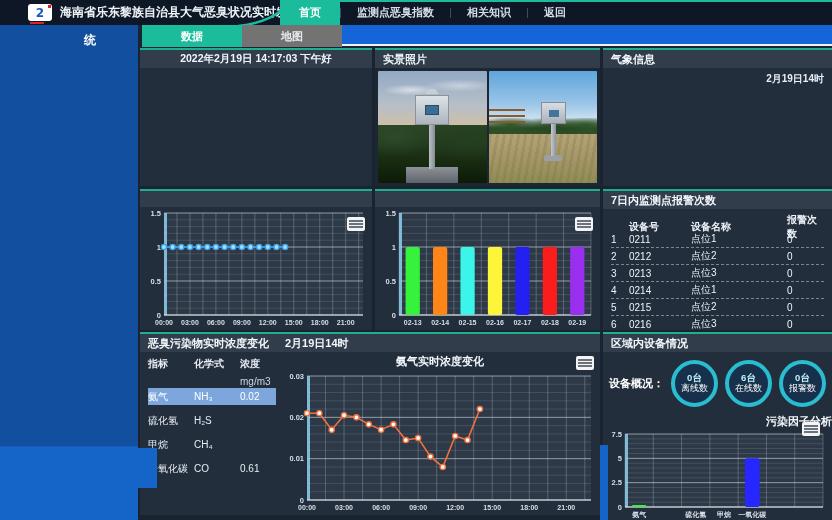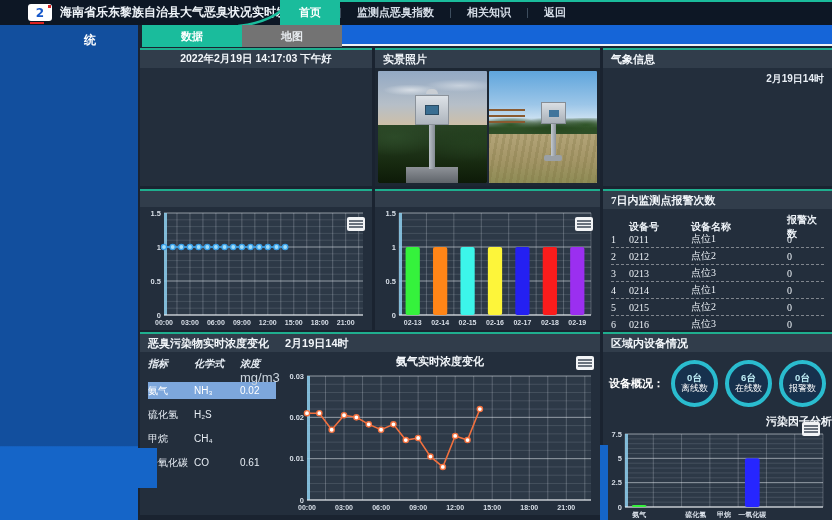--- a/index.html
+++ b/index.html
@@ -90,31 +90,31 @@
   .ph2-foot{left:58%;bottom:20%;width:18px;height:6px;margin-left:-7px;background:#9aa0a6;border-radius:2px;}
 
   #p-weather{left:603px;top:48px;width:229px;height:138px;}
   .weather-body{position:relative;height:118px;}
   .weather-time{position:absolute;right:8px;top:4px;font-size:10px;font-weight:bold;color:#e8eef5;}
 
   #p-chart1{left:140px;top:189px;width:232px;height:141px;}
   #p-chart2{left:375px;top:189px;width:225px;height:141px;}
   .panel-h.empty{height:16px;}
 
-  #p-alarms{left:603px;top:189px;width:229px;height:141px;font-family:Liberation Serif, serif;}
+  #p-alarms{left:603px;top:189px;width:229px;height:141px;}
   .atable{padding:4px 8px 0 8px;font-size:10px;color:#eef3f8;}
   .ahead,.arow{display:grid;grid-template-columns:18px 62px 96px 1fr;align-items:center;height:17px;}
   .ahead{font-weight:bold;height:18px;}
   .arow{border-bottom:1px dashed rgba(255,255,255,.42);}
 
   #p-odor{left:140px;top:332px;width:460px;height:183px;}
   .odor-body{display:flex;height:161px;}
   .otable{width:140px;padding:5px 4px 0 8px;font-size:10px;color:#e7edf4;}
-  .ohead{display:grid;grid-template-columns:46px 46px 40px;font-weight:bold;height:13px;font-style:italic;}
-  .ounit{display:grid;grid-template-columns:46px 46px 40px;height:12px;font-size:13px;color:#cdd6df;}
+  .ohead{display:grid;grid-template-columns:46px 46px 40px;font-weight:bold;height:13px;}
+  .ounit{display:grid;grid-template-columns:46px 46px 40px;height:12px;font-size:10px;color:#cdd6df;margin-top:6px;}
   .orow{display:grid;grid-template-columns:46px 46px 40px;align-items:center;height:17px;margin-bottom:7px;}
   .orow.hl{background:#7da7dc;color:#ffffff;}
   .nh3-wrap{flex:1;position:relative;padding-top:2px;}
   .nh3-title{text-align:center;font-size:11px;font-weight:bold;color:#f2f6fa;height:16px;}
 
   #p-devices{left:603px;top:332px;width:229px;height:208px;}
   .stats-row{display:flex;align-items:center;height:60px;padding:2px 4px 0 6px;}
   .stats-label{font-size:11px;font-weight:bold;color:#ffffff;white-space:nowrap;}
   .stat-circle{width:47px;height:47px;border-radius:50%;border:4px solid #2abccf;background:#17314d;
     display:flex;flex-direction:column;align-items:center;justify-content:center;margin-left:7px;flex:none;}

